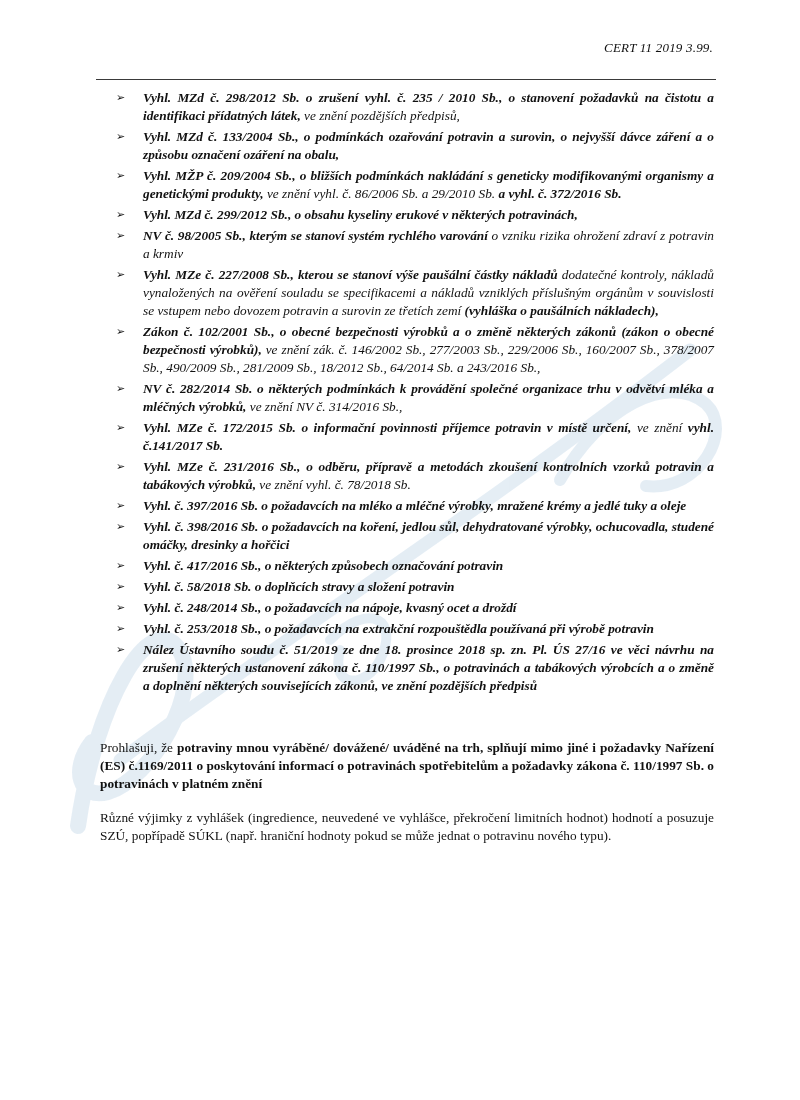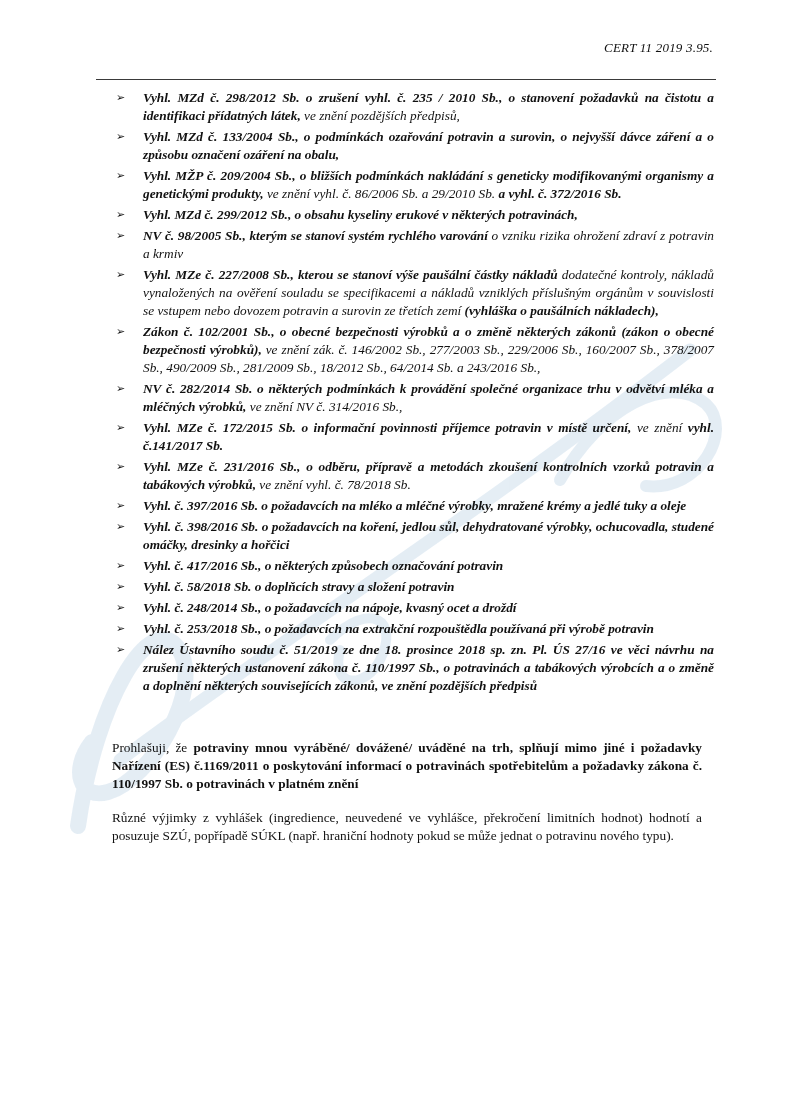--- a/index.html
+++ b/index.html
@@ -57,21 +57,21 @@
   .item-text {
     flex: 1;
     text-align: justify;
     font-size: 13.3px;
     line-height: 18px;
     font-style: italic;
   }
   .b { font-weight: bold; }
   .r { font-weight: normal; }
   .para {
-    margin: 12px;
+    margin: 0;
     text-align: justify;
     font-size: 13.3px;
     line-height: 18px;
   }
   .para.decl { margin-top: 44px; }
   .para.exc  { margin-top: 16px; }
   .footer {
     position: absolute;
     bottom: 44px; left: 0;
     width: 100%;
@@ -86,21 +86,21 @@
 
   <svg class="watermark" width="800" height="1100" viewBox="0 0 800 1100" aria-hidden="true">
     <g fill="none" stroke-linecap="round" opacity="0.30">
       <path class="wm-stroke" stroke-width="16" d="M 78 826 C 96 700 150 610 178 648 C 206 688 150 780 108 792 C 80 800 70 770 92 742" stroke="#a9c6de"></path>
       <path class="wm-stroke" stroke-width="13" d="M 120 760 C 280 640 470 520 690 350" stroke="#a9c6de"></path>
       <path class="wm-stroke" stroke-width="12" d="M 560 480 C 600 408 668 372 706 404 C 734 430 700 492 646 486" stroke="#a9c6de"></path>
       <path class="wm-stroke" stroke-width="10" d="M 330 640 C 370 600 400 620 380 660 C 366 688 330 690 340 650" stroke="#a9c6de"></path>
     </g>
   </svg>
 
-  <div class="header">CERT 11 2019 3.95.</div>
+  <div class="header">CERT 11 2019 3.99.</div>
 
   <div class="rule"></div>
 
   <div class="content">
     <ul class="reg-list">
         <li>
           <span class="bullet">➢</span>
           <span class="item-text"><span class="b">Vyhl. MZd č. 298/2012 Sb. o zrušení vyhl. č. 235 / 2010 Sb., o stanovení požadavků na čistotu a identifikaci přídatných látek, </span><span class="r">ve znění pozdějších předpisů,</span></span>
         </li>
         <li>

